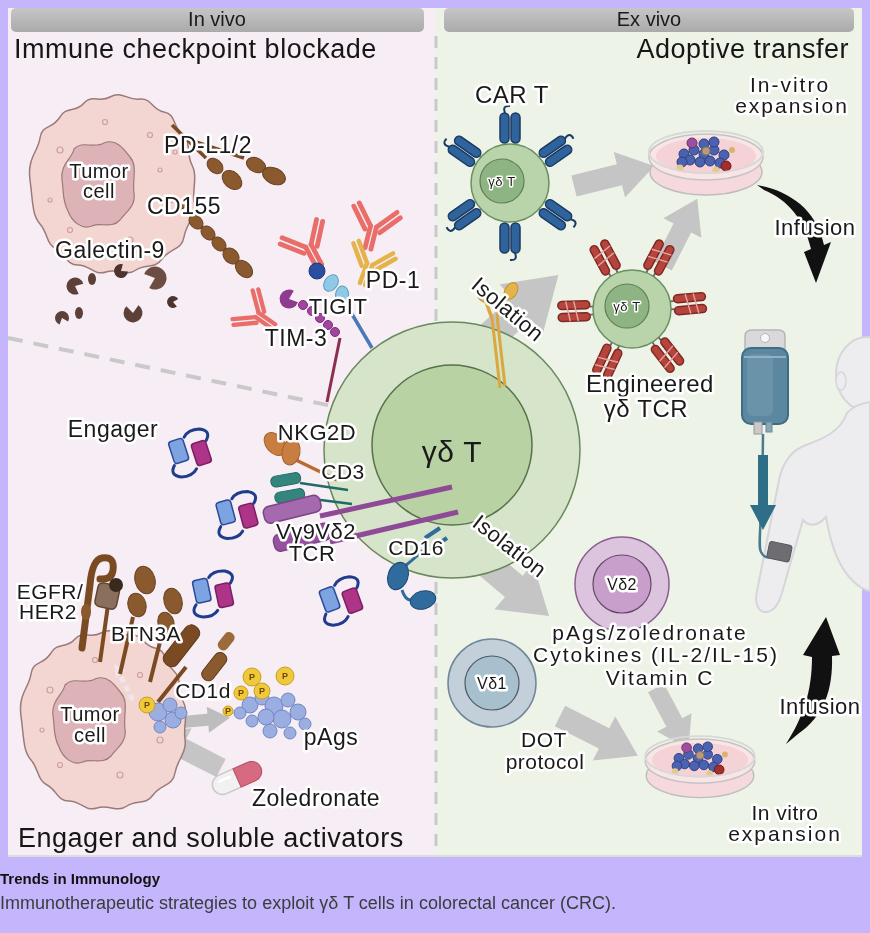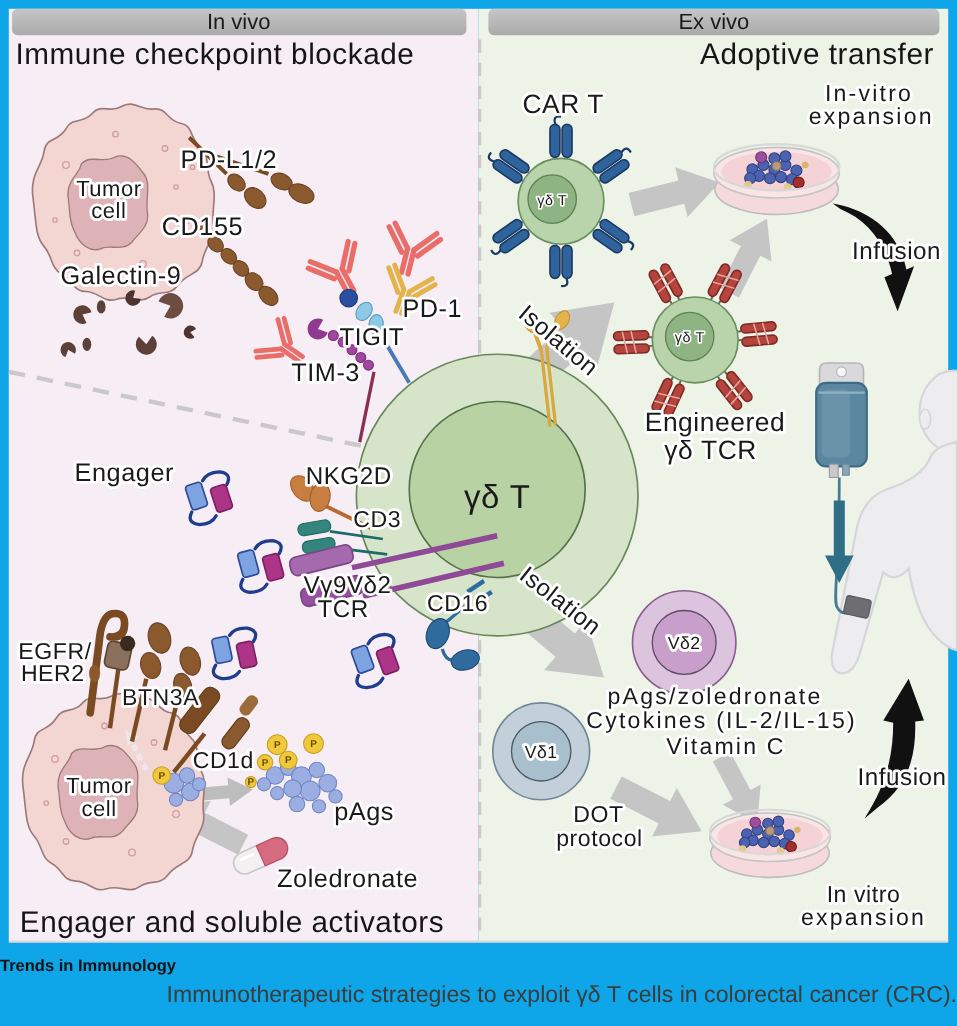--- a/index.html
+++ b/index.html
@@ -1,27 +1,27 @@
 <!DOCTYPE html>
 <html><head>
 <meta charset="utf-8">
 <style>
   html,body{margin:0;padding:0;background:#ffffff;}
-  .page{width:870px;height:933px;position:relative;background:#0ea5e9;font-family:"Liberation Sans",sans-serif;}
+  .page{width:870px;height:933px;position:relative;background:#c4b5fd;font-family:"Liberation Sans",sans-serif;}
   svg{display:block;}
   .lbl{font-family:"Liberation Sans",sans-serif;fill:#1a1a1a;paint-order:stroke;stroke:#ffffff;stroke-width:5px;stroke-linejoin:round;letter-spacing:0.5px;}
   .title{font-family:"Liberation Sans",sans-serif;fill:#161616;font-size:27px;letter-spacing:0.5px;}
   .tag{font-family:"Liberation Sans",sans-serif;fill:#1a1a1a;font-size:20px;}
   .s22{font-size:22px;} .s23{font-size:23px;} .s21{font-size:21px;} .s24{font-size:24px;}
   .s20{font-size:20px;} .s16{font-size:16px;} .s13{font-size:13px;stroke-width:3px;}
   .s30{font-size:30px;stroke-width:0;} .s9{font-size:9px;font-weight:bold;stroke-width:0;fill:#6b4a00;}
   .ls2{letter-spacing:2px;}
   .footer{position:absolute;left:0;top:862px;width:870px;}
   .brand{padding:8px 14px 0 0;font-size:15px;font-weight:bold;color:#111;}
-  .caption{text-align:right;padding-top:6px;font-size:21px;color:#3c3c3c;}
+  .caption{text-align:left;padding-top:6px;font-size:18px;color:#3c3c3c;}
 </style>
 </head>
 <body>
 
 <div class="page">
 <svg width="870" height="862" viewBox="0 0 870 862">
   <defs>
     <linearGradient id="barGrad" x1="0" y1="0" x2="0" y2="1">
       <stop offset="0" stop-color="#c6c6c6"></stop>
           <stop offset="1" stop-color="#aaaaaa"></stop>

